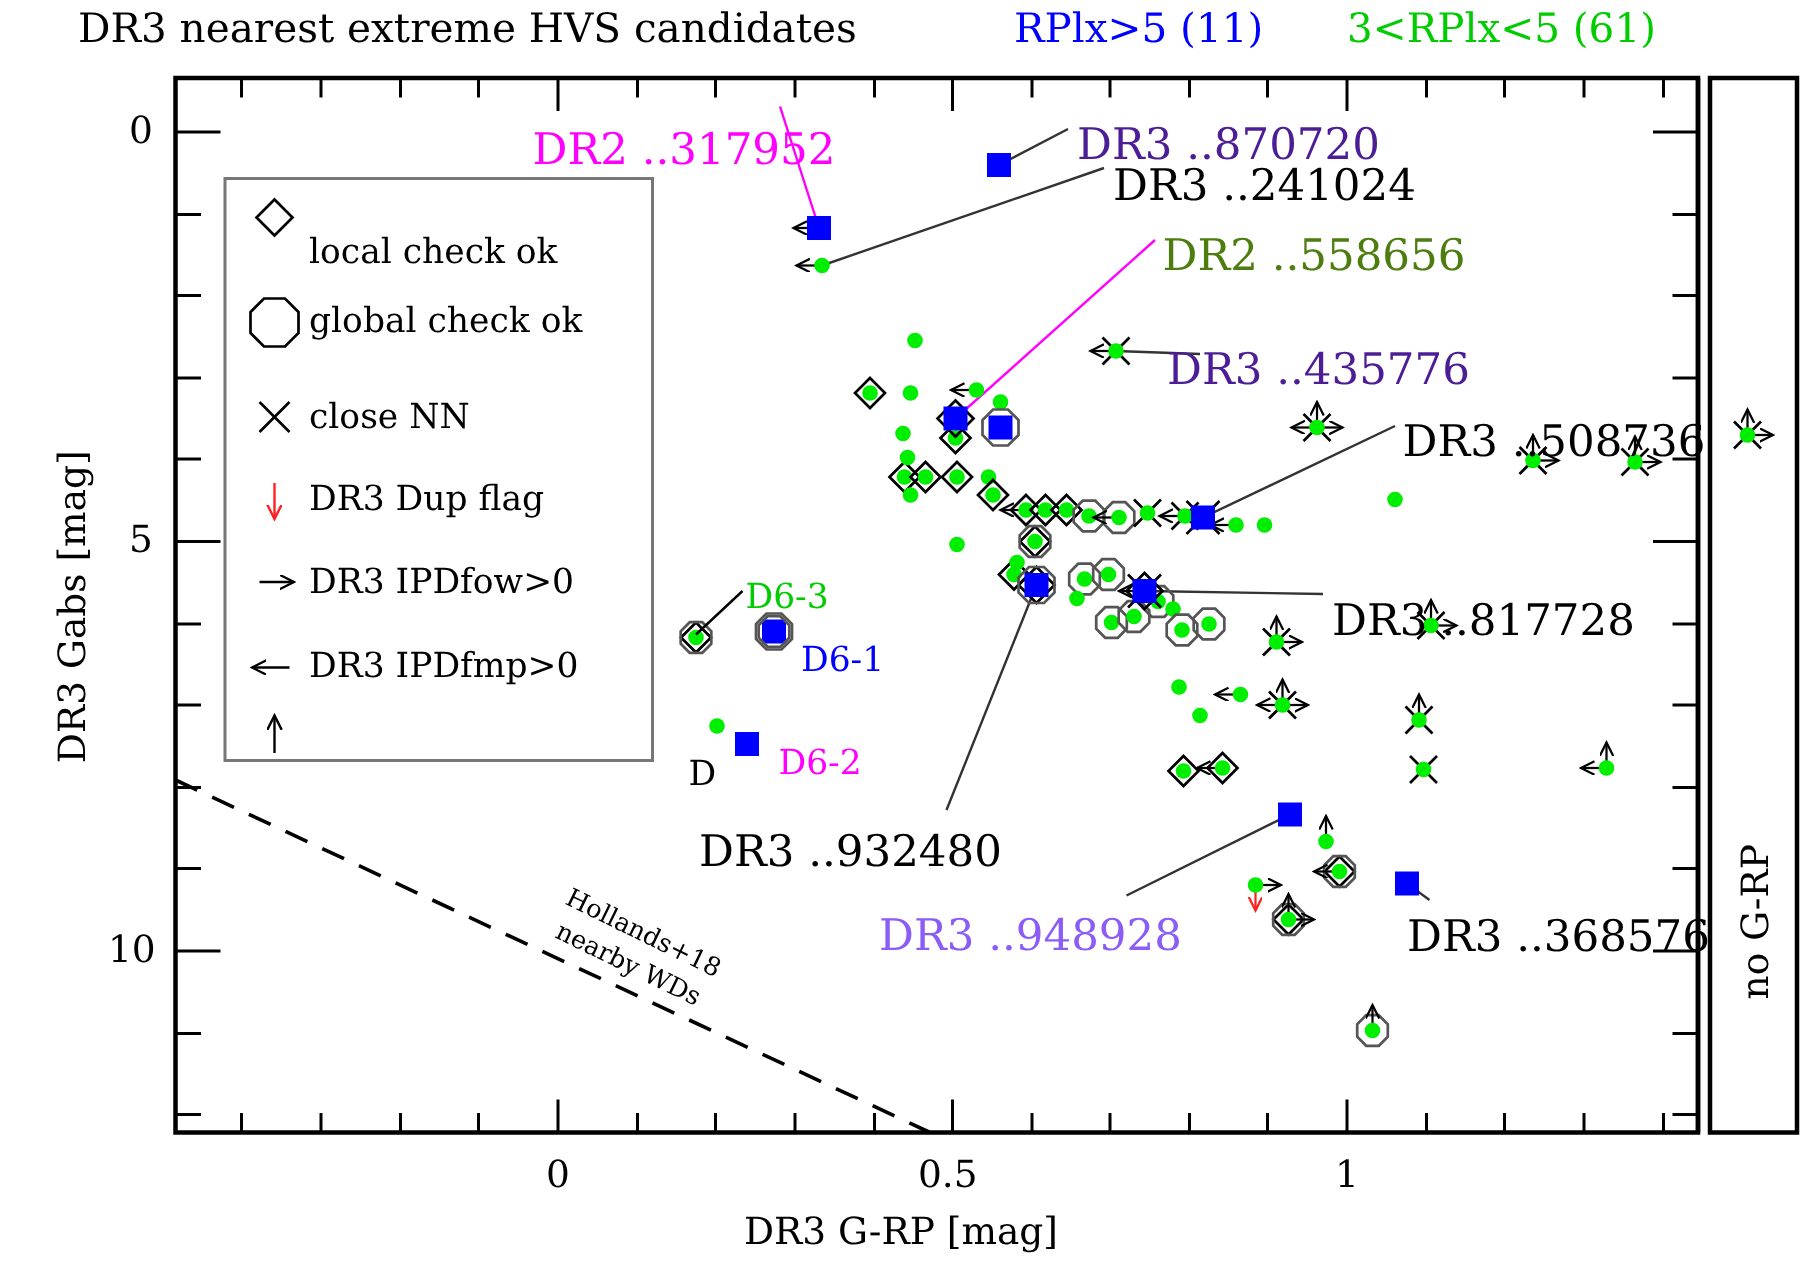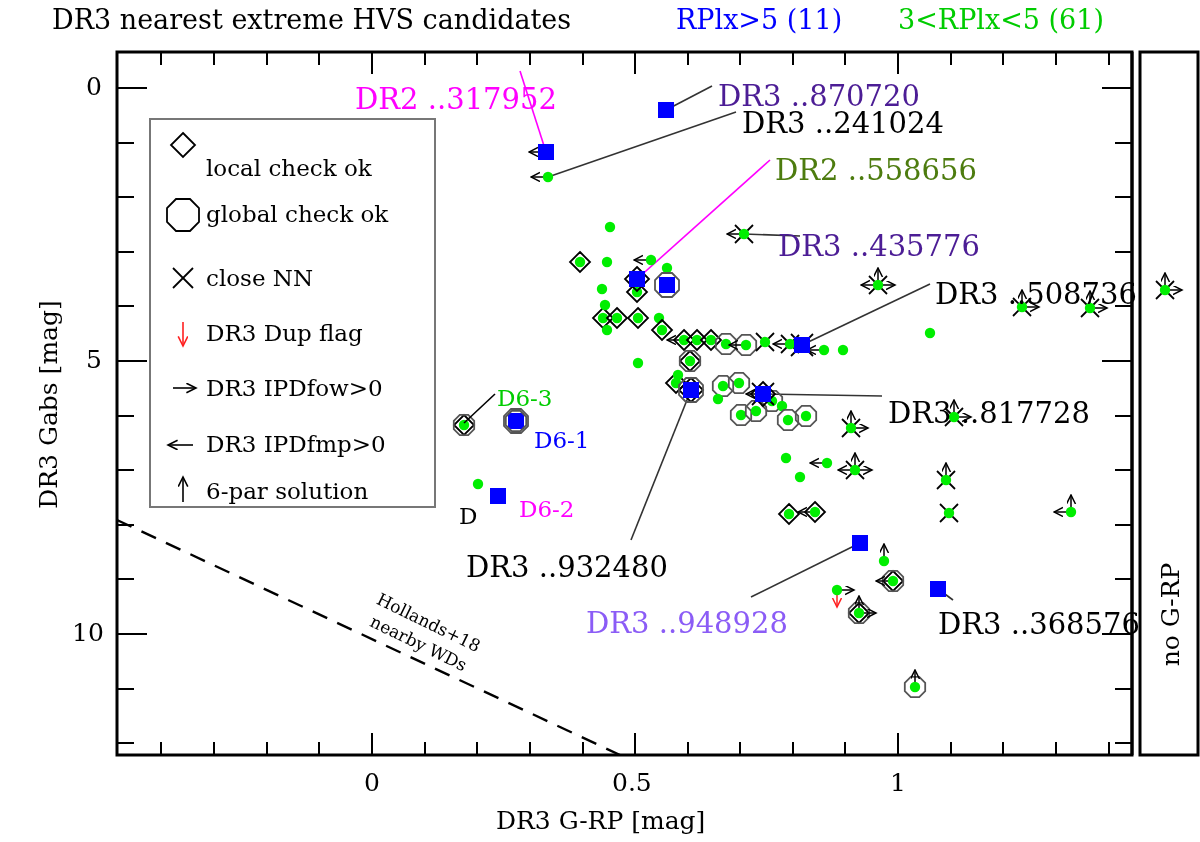--- a/index.html
+++ b/index.html
@@ -394,21 +394,20 @@
       <g>
         <line x1="32" y1="382" x2="32" y2="357" stroke="#000" stroke-width="1.6" marker-end="url(#arw)"></line>
       </g>
     </svg>
     <span class="legtxt" style="position:absolute;left:55px;top:12px;white-space:nowrap;margin-top:23px;">local check ok</span>
     <span class="legtxt" style="position:absolute;left:55px;top:81px;white-space:nowrap;">global check ok</span>
     <span class="legtxt" style="position:absolute;left:55px;top:145px;white-space:nowrap;">close NN</span>
     <span class="legtxt" style="position:absolute;left:55px;top:200px;white-space:nowrap;">DR3 Dup flag</span>
     <span class="legtxt" style="position:absolute;left:55px;top:255px;white-space:nowrap;">DR3 IPDfow&gt;0</span>
     <span class="legtxt" style="position:absolute;left:55px;top:311px;white-space:nowrap;">DR3 IPDfmp&gt;0</span>
-    <span class="legtxt" style="position:absolute;left:55px;top:358px;white-space:nowrap;">6-par solution</span>
   </div>
 
   <div id="annbox">
       <span class="ann" style="position: absolute; white-space: nowrap; left: 355px; top: 82px; color: rgb(255, 0, 255);">DR2 ..317952</span>
       <span class="ann" style="position: absolute; white-space: nowrap; left: 718px; top: 79px; color: #4c1d95;">DR3 ..870720</span>
       <span class="ann" style="position: absolute; white-space: nowrap; left: 742px; top: 106px; color: rgb(0, 0, 0);">DR3 ..241024</span>
       <span class="ann" style="position: absolute; white-space: nowrap; left: 775px; top: 153px; color: #4d7c0f;">DR2 ..558656</span>
       <span class="ann" style="position: absolute; white-space: nowrap; left: 778px; top: 229px; color: #4c1d95;">DR3 ..435776</span>
       <span class="ann" style="position: absolute; white-space: nowrap; left: 935px; top: 277px; color: rgb(0, 0, 0);">DR3 ..508736</span>
       <span class="ann" style="position: absolute; white-space: nowrap; left: 888px; top: 396px; color: rgb(0, 0, 0);">DR3 ..817728</span>

